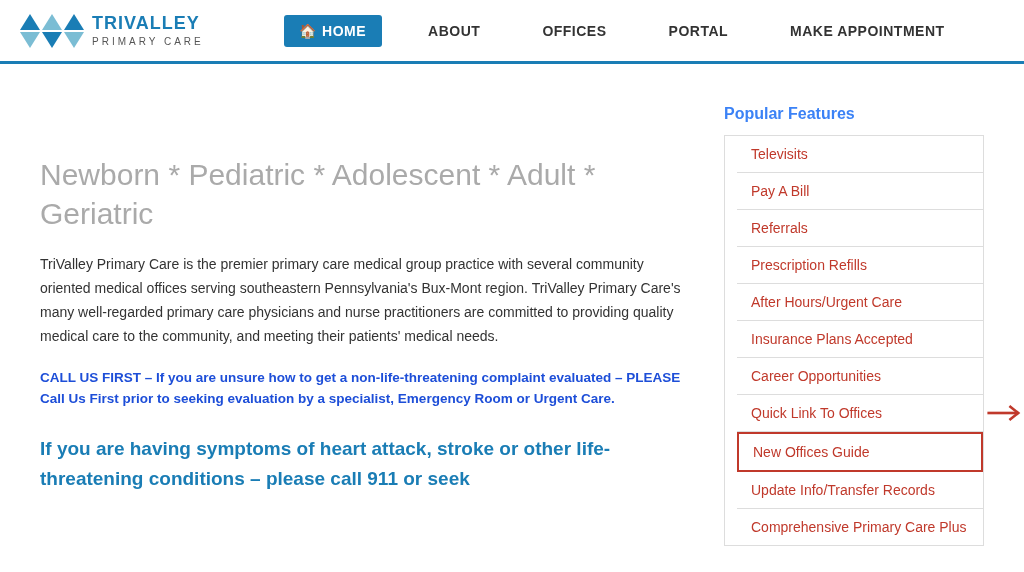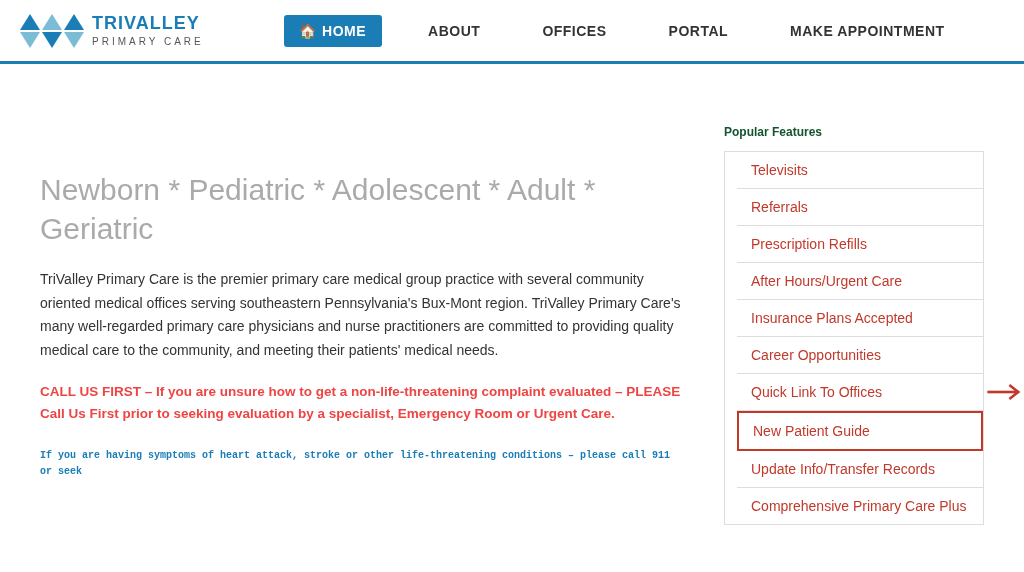--- a/index.html
+++ b/index.html
@@ -75,39 +75,38 @@
       margin-bottom: 20px;
     }
     .page-description {
       font-size: 14px;
       color: #333;
       line-height: 1.7;
       margin-bottom: 18px;
     }
     .call-first {
       font-size: 13.5px;
-      color: #ef4444;
+      color: #1d4ed8;
       font-weight: 700;
       line-height: 1.6;
       margin-bottom: 24px;
     }
     .warning-text {
-      font-size: 10px;
+      font-size: 19px;
       color: #1a7db5;
       font-weight: 700;
       line-height: 1.6;
-      font-family: Liberation Mono, monospace;
     }
 
     
     .right-sidebar { width: 260px; flex-shrink: 0; }
     .popular-features-title {
-      font-size: 12px;
-      font-weight: 700;
-      color: #14532d;
+      font-size: 16px;
+      font-weight: 700;
+      color: #3b82f6;
       margin-bottom: 12px;
     }
     .features-list { border: 1px solid #ddd; padding-left: 12px; }
     .feature-item {
       padding: 10px 14px;
       border-bottom: 1px solid #ddd;
       font-size: 14px;
       color: #c0392b;
       cursor: pointer;
       background: #fff;
@@ -171,32 +170,33 @@
     <p class="page-description">TriValley Primary Care is the premier primary care medical group practice with several community oriented medical offices serving southeastern Pennsylvania's Bux-Mont region. TriValley Primary Care's many well-regarded primary care physicians and nurse practitioners are committed to providing quality medical care to the community, and meeting their patients' medical needs.</p>
     <p class="call-first">CALL US FIRST – If you are unsure how to get a non-life-threatening complaint evaluated – PLEASE Call Us First prior to seeking evaluation by a specialist, Emergency Room or Urgent Care.</p>
     <p class="warning-text">If you are having symptoms of heart attack, stroke or other life-threatening conditions – please call 911 or seek</p>
   </div>
 
   <div class="right-sidebar">
     <h2 class="popular-features-title">Popular Features</h2>
     <div class="features-list">
 
       <div class="feature-item">Televisits</div>
+      <div class="feature-item">Pay A Bill</div>
       <div class="feature-item">Referrals</div>
       <div class="feature-item">Prescription Refills</div>
       <div class="feature-item">After Hours/Urgent Care</div>
       <div class="feature-item">Insurance Plans Accepted</div>
       <div class="feature-item">Career Opportunities</div>
       <div class="feature-item arrow-container">
         <span>Quick Link To Offices</span>
         
         <svg class="red-arrow" viewBox="0 0 50 30" xmlns="http://www.w3.org/2000/svg" style="position:absolute;right:-44px;top:18px;width:44px;height:30px;">
           <line x1="5" y1="15" x2="40" y2="15" stroke="#c0392b" stroke-width="3"></line>
           <polyline points="30,7 40,15 30,23" fill="none" stroke="#c0392b" stroke-width="3"></polyline>
         </svg>
       </div>
-      <div class="feature-item featured-box" style="border:2px solid #c0392b; color:#c0392b;">New Patient Guide</div>
+      <div class="feature-item featured-box" style="border:2px solid #c0392b; color:#c0392b;">New Offices Guide</div>
       <div class="feature-item">Update Info/Transfer Records</div>
       <div class="feature-item">Comprehensive Primary Care Plus</div>
     </div>
   </div>
 
 </div>
 
 </body></html>

